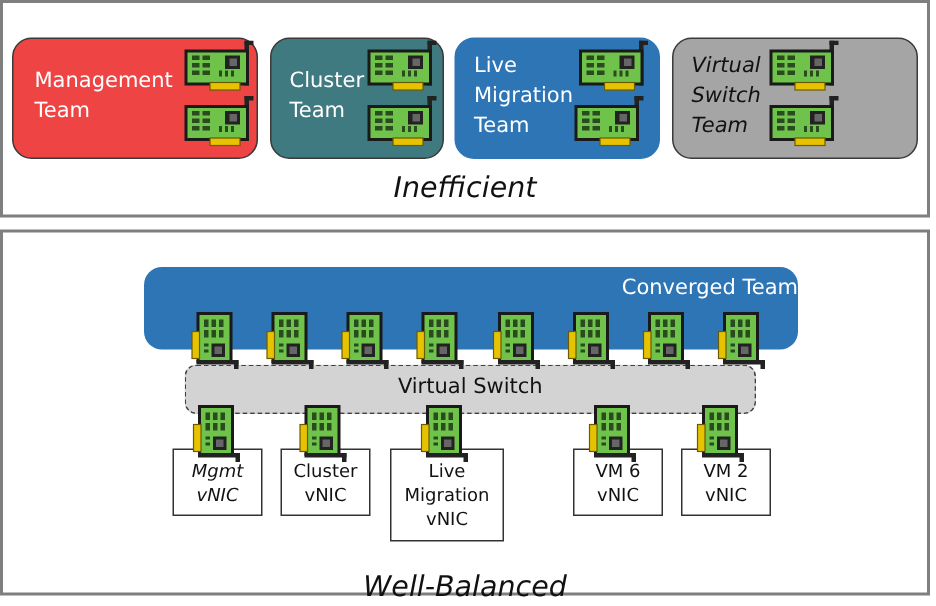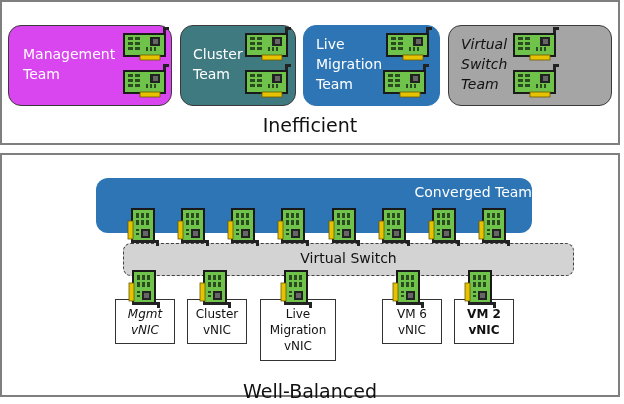--- a/index.html
+++ b/index.html
@@ -3,26 +3,26 @@
 <meta charset="utf-8">
 <style>
   html, body { margin:0; padding:0; background:#ffffff; }
   body { width:624px; height:404px; position:relative; overflow:hidden;
          font-family:"DejaVu Sans", "Liberation Sans", sans-serif; }
   .panel { position:absolute; left:0; width:620px; border:2px solid #7f7f7f; background:#fff; box-sizing:border-box; }
   #panel-top { top:0; height:145px; }
   #panel-bottom { top:153px; height:244px; }
   .team { position:absolute; border-radius:13px; box-sizing:border-box; border:1.5px solid #3a3a3a; }
   .team-label { position:absolute; color:#fff; font-size:14px; line-height:20px; white-space:pre-line; }
-  .caption { position:absolute; left:0; width:620px; text-align:center; font-size:19px; color:#111; }
+  .caption { position:absolute; left:0; width:620px; text-align:center; font-size:19px; color:#111;font-style:italic; }
   .nic-h { position:absolute; width:48px; height:36px; }
   .nic-v { position:absolute; width:34px; height:40px; }
   .converged { position:absolute; left:96px; top:178px; width:436px; height:55px; background:#2e75b6; border-radius:12px; }
   .converged-label { position:absolute; left:0; right:0; top:6px; text-align:right; color:#fff; font-size:14px;padding-left:28px; }
-  .vswitch { position:absolute; left:123px; top:243px; width:451px; height:33px; background:#d3d3d3;
+  .vswitch { position:absolute; left:123px; top:243px; width:381px; height:33px; background:#d3d3d3;
              border:1.5px dashed #404040; border-radius:8px; box-sizing:border-box; }
   .vswitch-label { position:absolute; left:0; right:0; top:6px; text-align:center; color:#111; font-size:14px; }
   .vnic { position:absolute; top:299px; background:#fff; border:1.5px solid #333; box-sizing:border-box;
           text-align:center; font-size:12px; line-height:16px; color:#111; padding-top:6px; white-space:pre-line; }
 </style>
 </head>
 <body>
 
 <svg width="0" height="0" style="position:absolute">
   <defs>
@@ -63,21 +63,21 @@
           <rect x="9" y="26" width="3" height="2"></rect>
       </g>
       <rect x="14" y="22" width="9" height="9" fill="#222"></rect>
       <rect x="16" y="24" width="5" height="5" fill="#666"></rect>
     </symbol>
   </defs>
 </svg>
 
 <div id="panel-top" class="panel"></div>
 
-<div class="team" style="left:8px;top:25px;width:164px;height:81px;background:#d946ef;">
+<div class="team" style="left:8px;top:25px;width:164px;height:81px;background:#ef4444;">
   <span class="team-label" style="left:14px;top:18px;">Management
 Team</span>
 </div>
 <div class="team" style="left:180px;top:25px;width:116px;height:81px;background:#3f7a80;">
   <span class="team-label" style="left:12px;top:18px;">Cluster
 Team</span>
 </div>
 <div class="team" style="left:303px;top:25px;width:137px;height:81px;background:#2e75b6;border-color:#2e75b6;">
   <span class="team-label" style="left:12px;top:8px;">Live
 Migration
@@ -153,21 +153,21 @@
 
 <div class="vnic" style="left:115px;width:60px;height:45px;font-style:italic;">Mgmt
 vNIC</div>
 <div class="vnic" style="left:187px;width:60px;height:45px;">Cluster
 vNIC</div>
 <div class="vnic" style="left:260px;width:76px;height:62px;">Live
 Migration
 vNIC</div>
 <div class="vnic" style="left:382px;width:60px;height:45px;">VM 6
 vNIC</div>
-<div class="vnic" style="left:454px;width:60px;height:45px;font-weight:bold;">VM 2
+<div class="vnic" style="left:454px;width:60px;height:45px;">VM 2
 vNIC</div>
 
 <svg class="nic-v" style="left:128px;top:269px;">
     <use href="#nic-v"></use>
   </svg>
 <svg class="nic-v" style="left:199px;top:269px;">
     <use href="#nic-v"></use>
   </svg>
 <svg class="nic-v" style="left:280px;top:269px;">
     <use href="#nic-v"></use>

